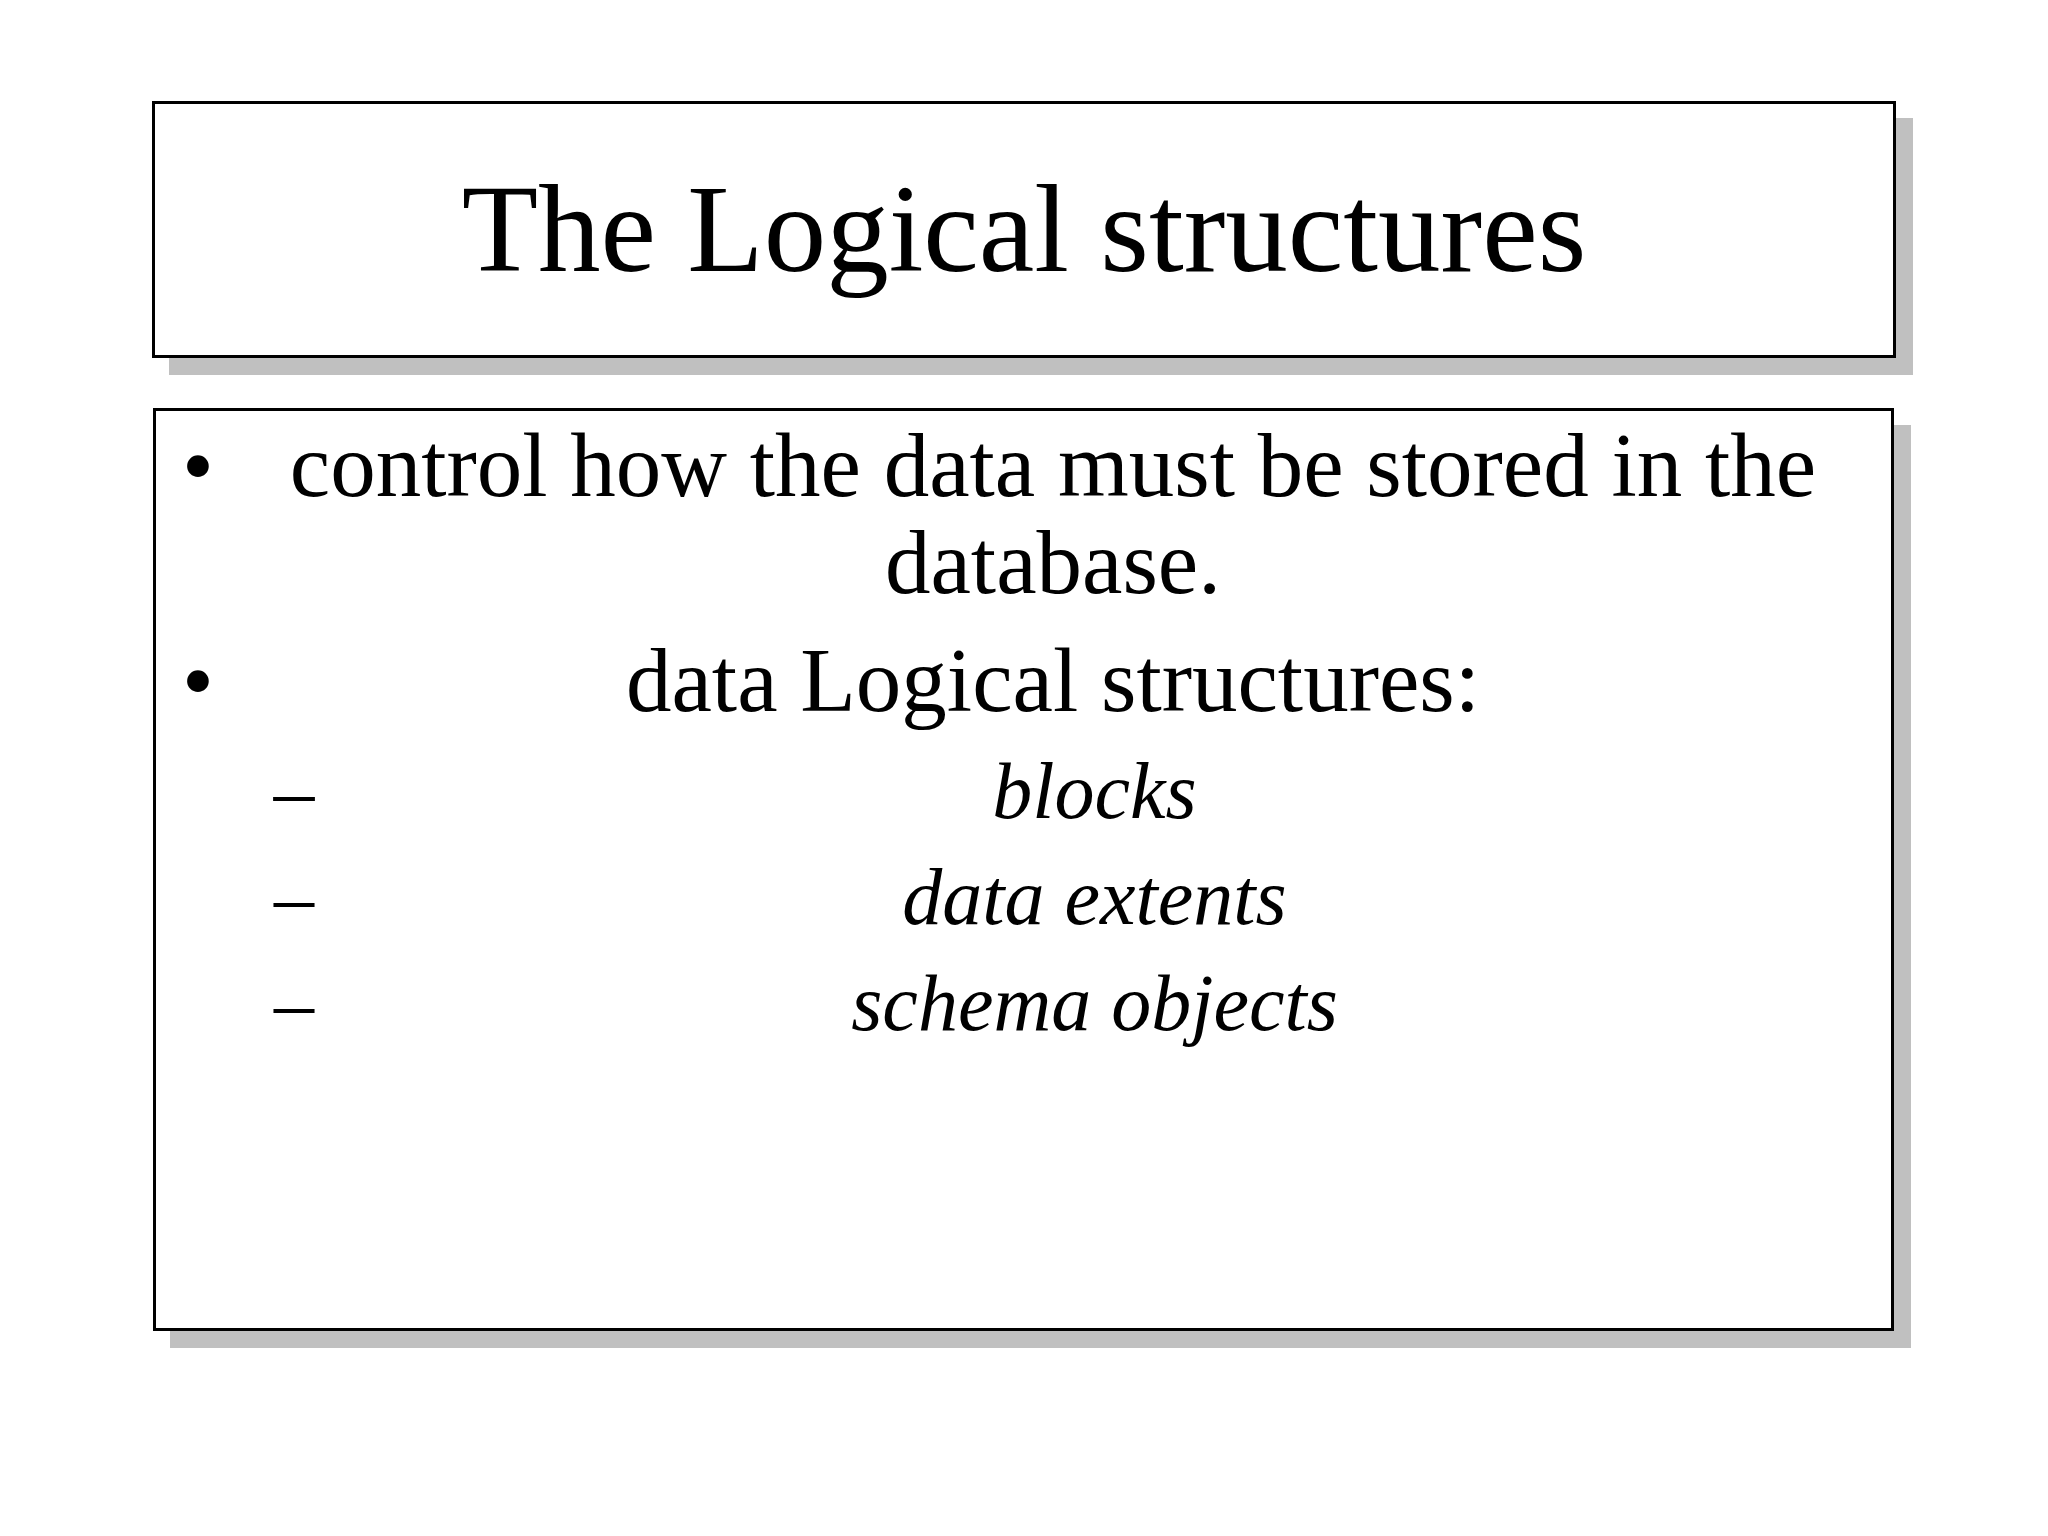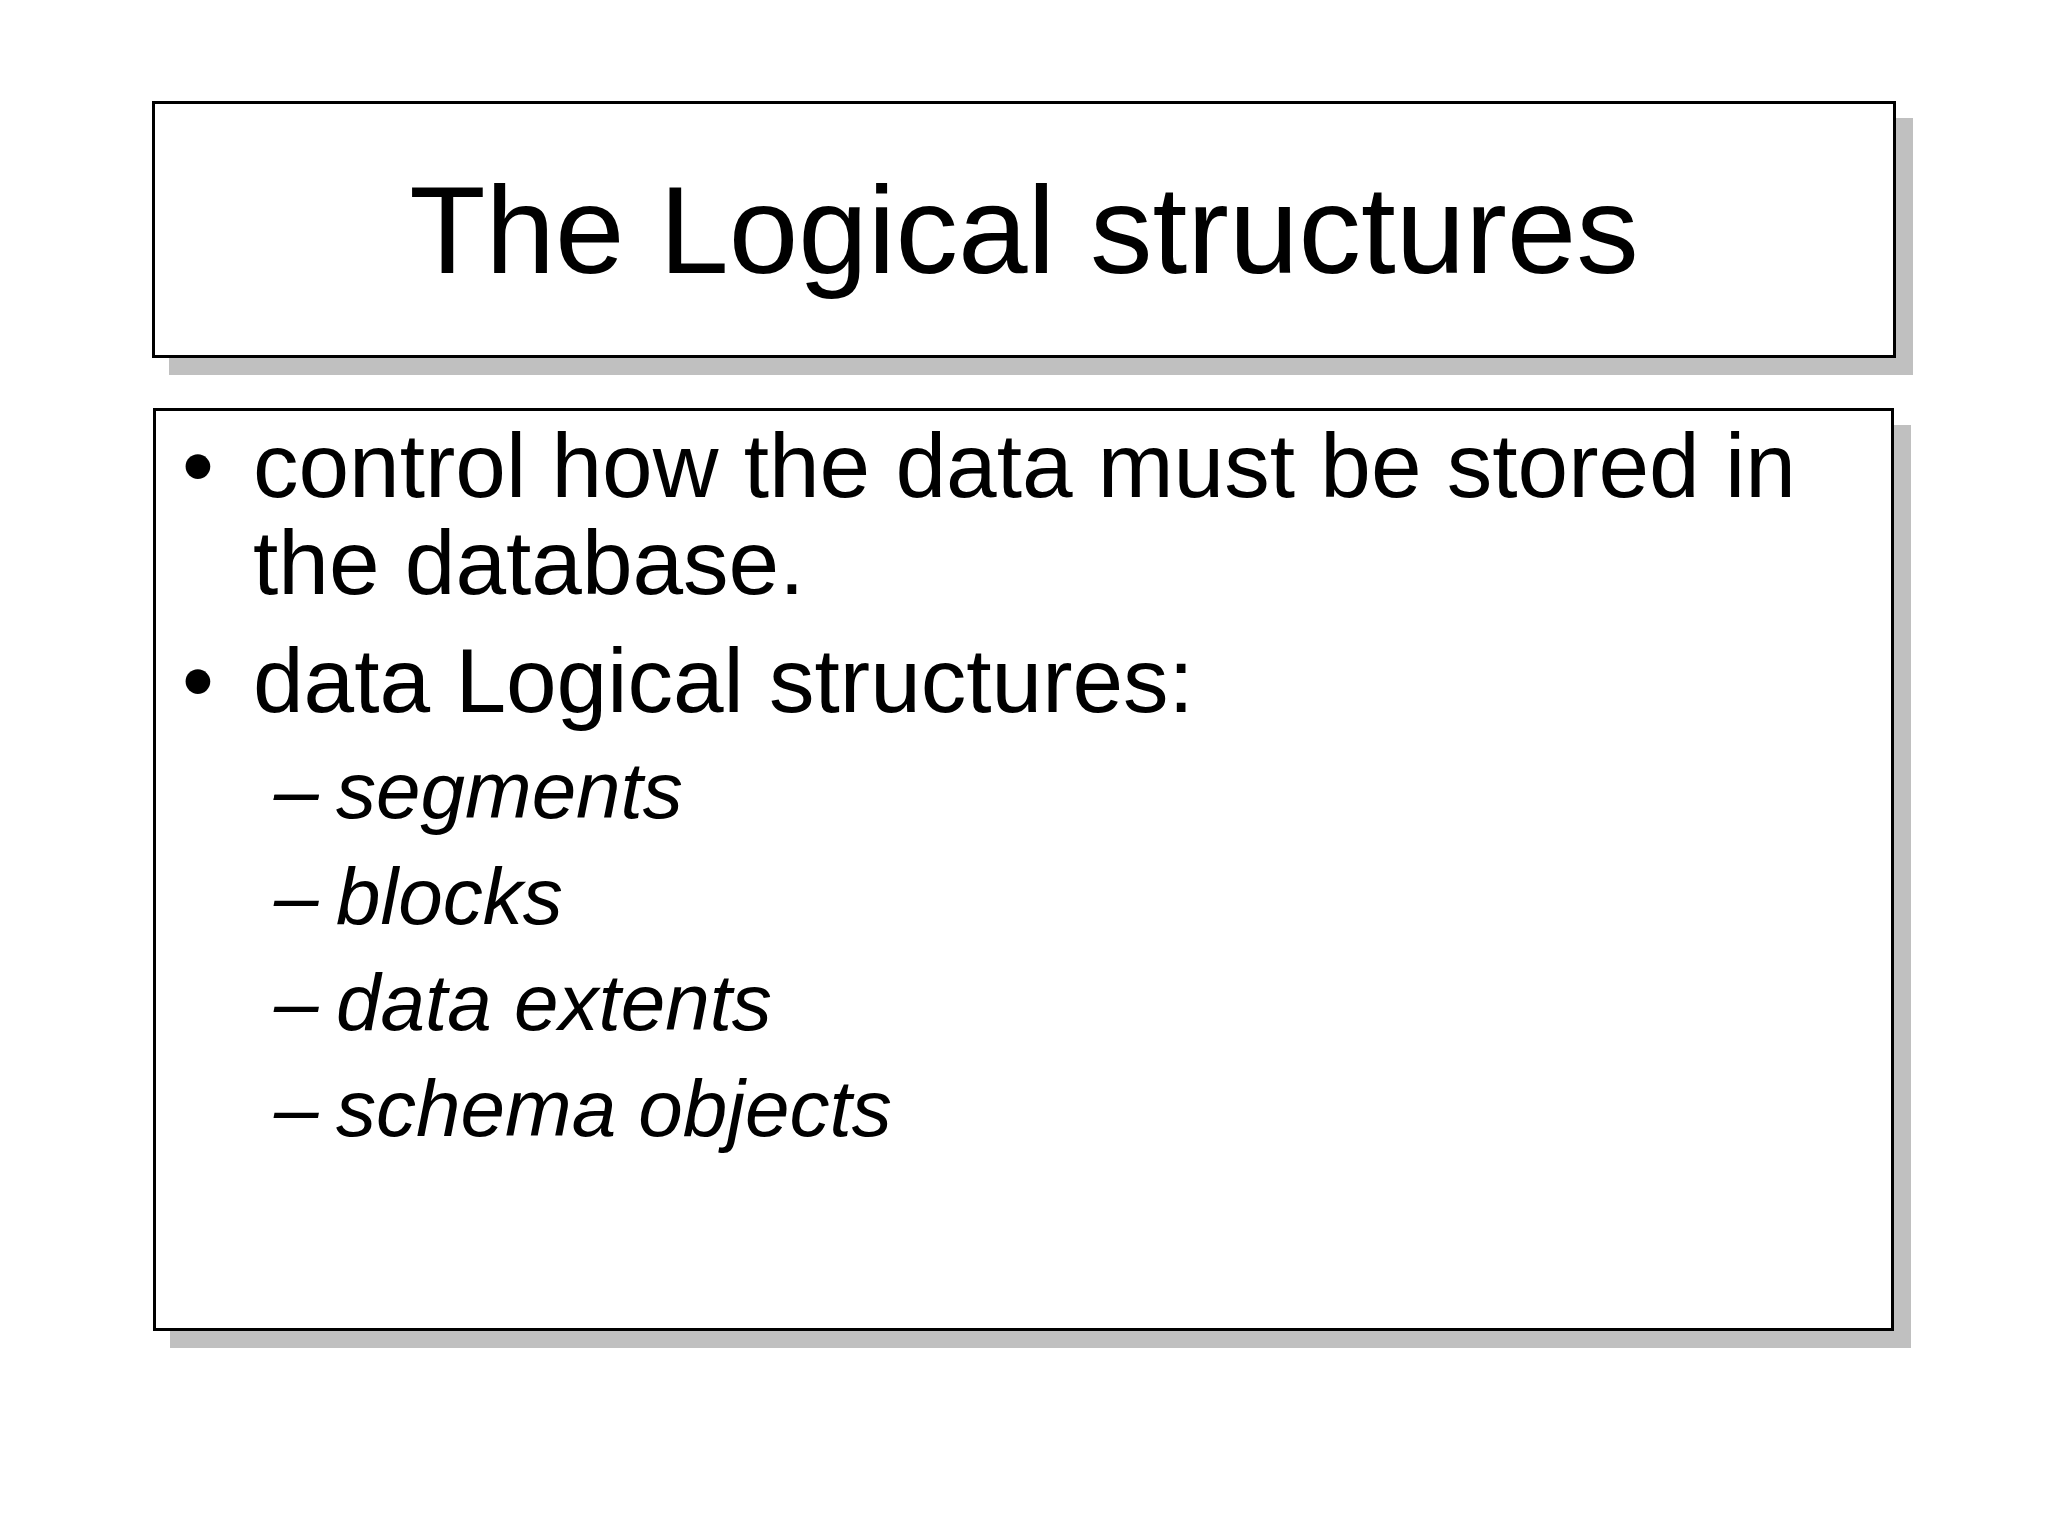--- a/index.html
+++ b/index.html
@@ -6,22 +6,23 @@
     margin: 0;
     padding: 0;
     background: #ffffff;
   }
   .slide {
     position: relative;
     width: 2048px;
     height: 1536px;
     background: var(--slide-bg, #ffffff);
     overflow: hidden;
-    font-family: Liberation Sans, sans-serif;
+    font-family: Liberation Serif, serif;
     color: var(--text-color, #000000);
+    text-align: center;
   }
 
   
   .title-box {
     position: absolute;
     left: 152px;
     top: 101px;
     width: 1744px;
     height: 257px;
     box-sizing: border-box;
@@ -100,21 +101,20 @@
         <span class="marker">•</span>
         <span class="text">data Logical structures:</span>
       </div>
 
       <div class="item l2 mt-sub">
         <span class="marker">–</span>
       </div>
 
       <div class="item l2">
         <span class="marker">–</span>
-        <span class="text">segments</span>
       </div>
 
       <div class="item l2">
         <span class="marker">–</span>
         <span class="text">blocks</span>
       </div>
 
       <div class="item l2">
         <span class="marker">–</span>
         <span class="text">data extents</span>

